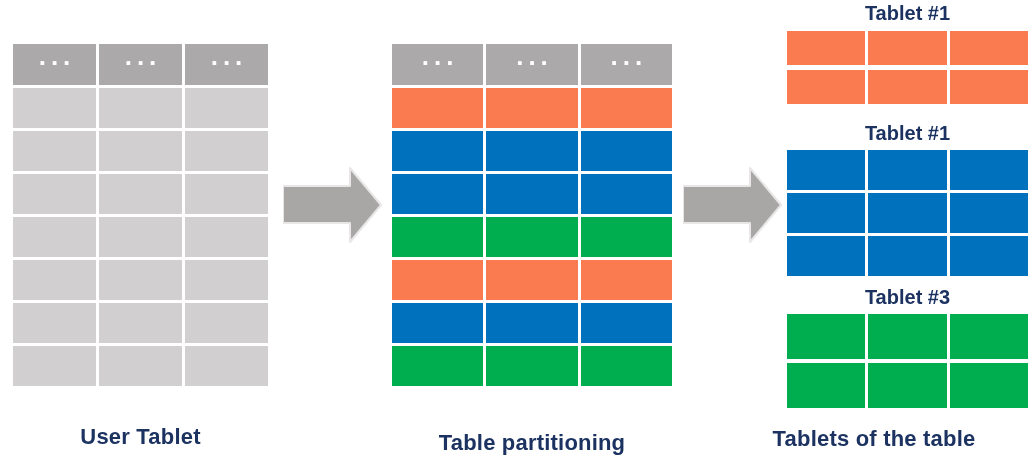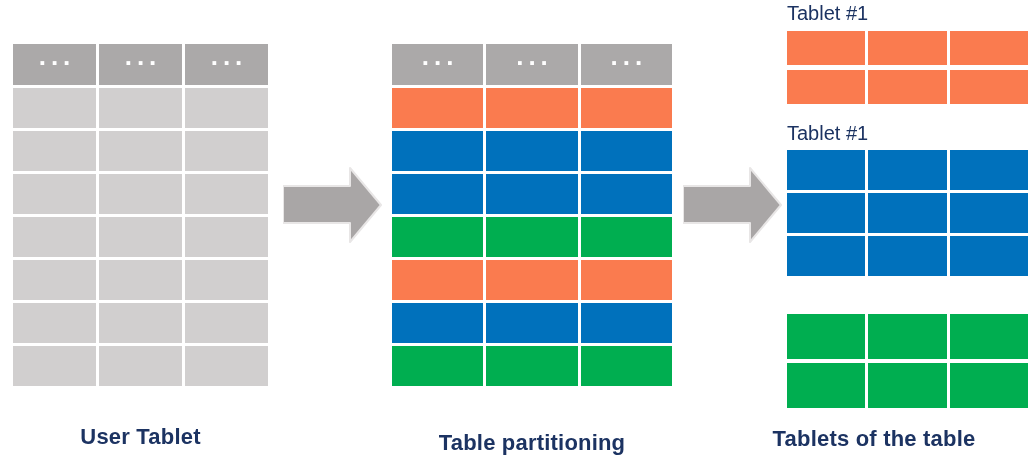--- a/index.html
+++ b/index.html
@@ -43,21 +43,22 @@
     font-size:22px;
     letter-spacing:0.2px;
     color: var(--navy);
   }
   #user-table-label      { left:13px;  width:255px; top:424px; }
   #partition-table-label { left:392px; width:280px; top:424px;margin-top:6px; }
   #tablets-label         { left:746px; width:256px; top:426px; }
   .tablet-title {
     position:absolute;
     left:787px; width:241px;
-    font-weight:400;
+    text-align:center;
+    font-weight:700;
     font-size:20px;
     color: var(--navy);
   }
   #tablet1-title { top:2px; }
   #tablet2-title { top:122px; }
   #tablet3-title { top:286px; }
   .arrow { position:absolute; width:99px; height:76px; }
   #arrow-1 { left:283px; top:167px; }
   #arrow-2 { left:683px; top:167px; }
 </style>
@@ -158,20 +159,21 @@
       <div class="cell" style="background: rgb(0, 113, 188);"></div>
       <div class="cell" style="background: rgb(0, 113, 188);"></div>
       <div class="cell" style="background: rgb(0, 113, 188);"></div>
       <div class="cell" style="background: rgb(0, 113, 188);"></div>
       <div class="cell" style="background: rgb(0, 113, 188);"></div>
       <div class="cell" style="background: rgb(0, 113, 188);"></div>
       <div class="cell" style="background: rgb(0, 113, 188);"></div>
       <div class="cell" style="background: rgb(0, 113, 188);"></div>
     </div>
 
+  <div id="tablet3-title" class="tablet-title">Tablet #3</div>
   <div id="tablet3-table" class="table-grid">
       <div class="cell" style="background: rgb(0, 174, 80);"></div>
       <div class="cell" style="background: rgb(0, 174, 80);"></div>
       <div class="cell" style="background: rgb(0, 174, 80);"></div>
       <div class="cell" style="background: rgb(0, 174, 80);"></div>
       <div class="cell" style="background: rgb(0, 174, 80);"></div>
       <div class="cell" style="background: rgb(0, 174, 80);"></div>
     </div>
 
   <div id="tablets-label" class="diagram-label">Tablets of the table</div>

